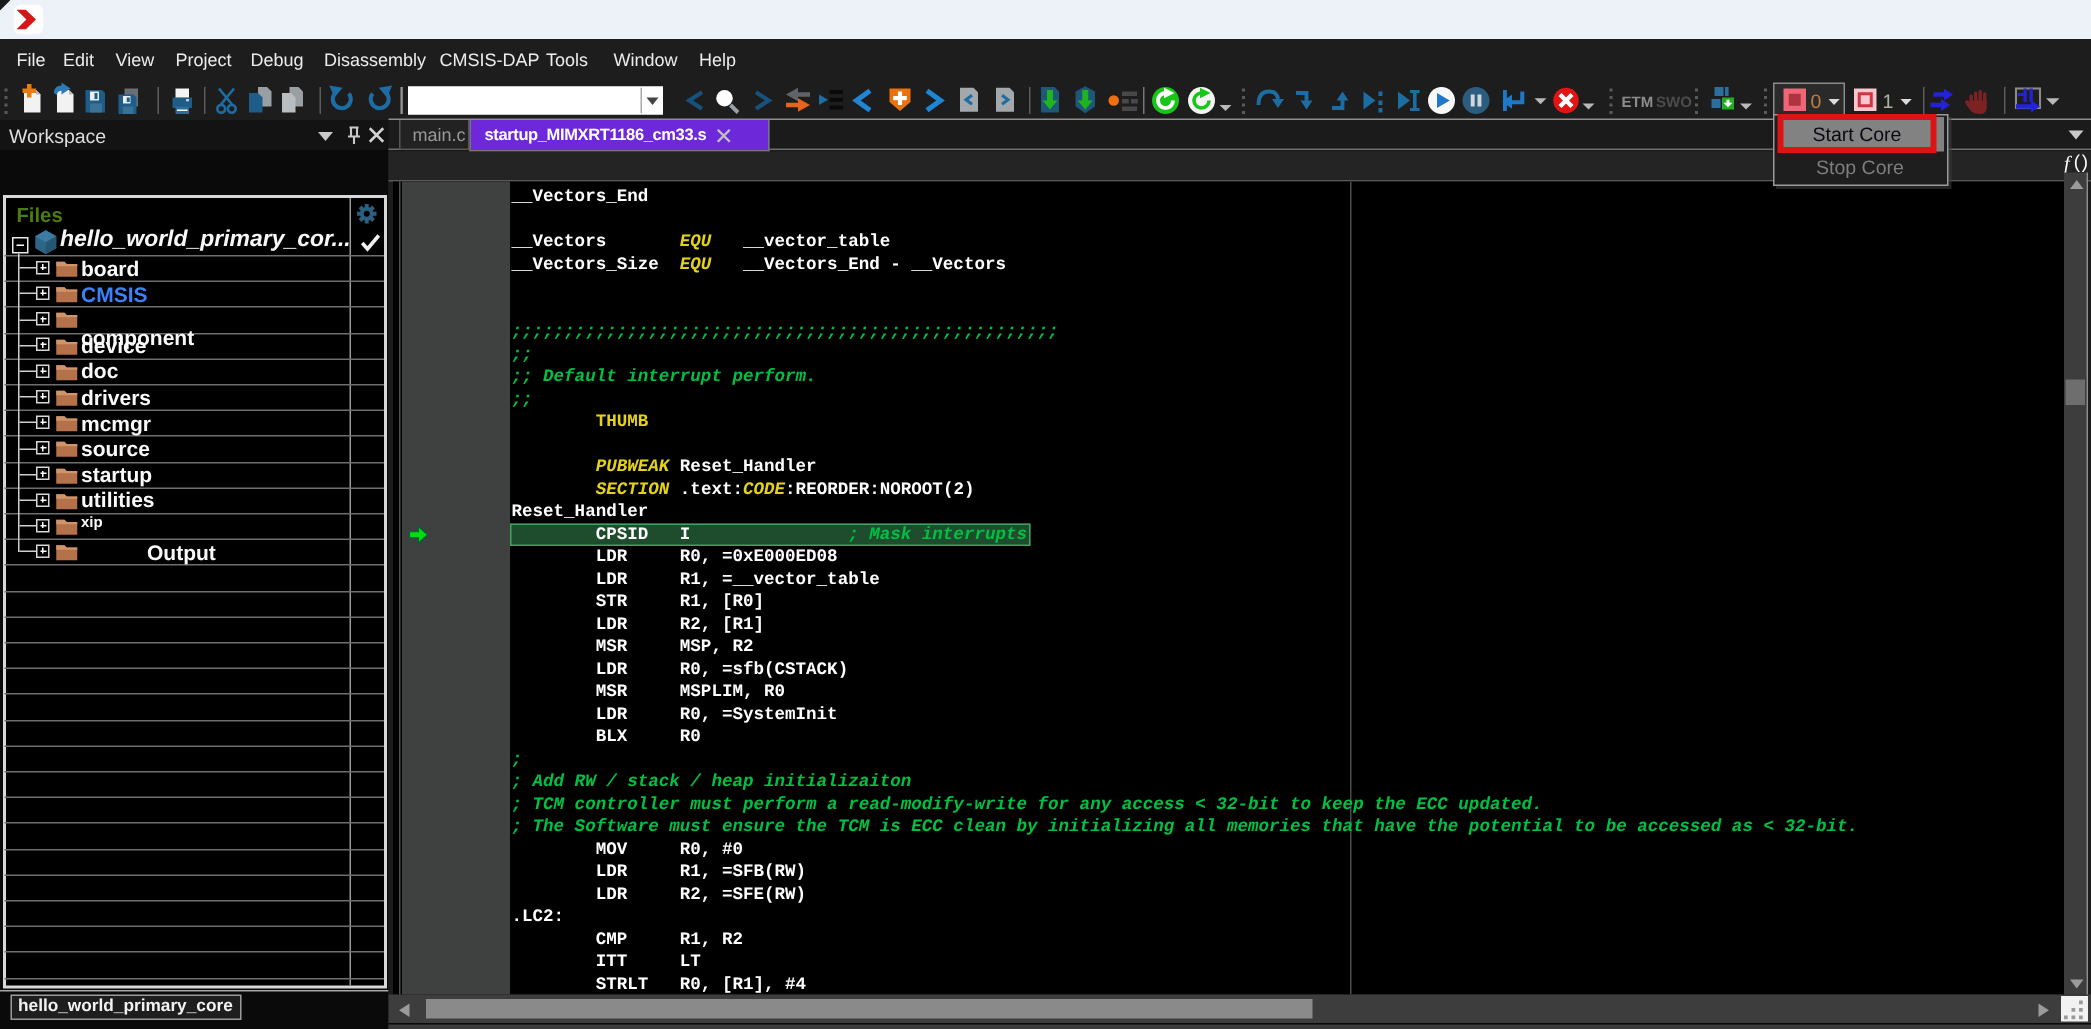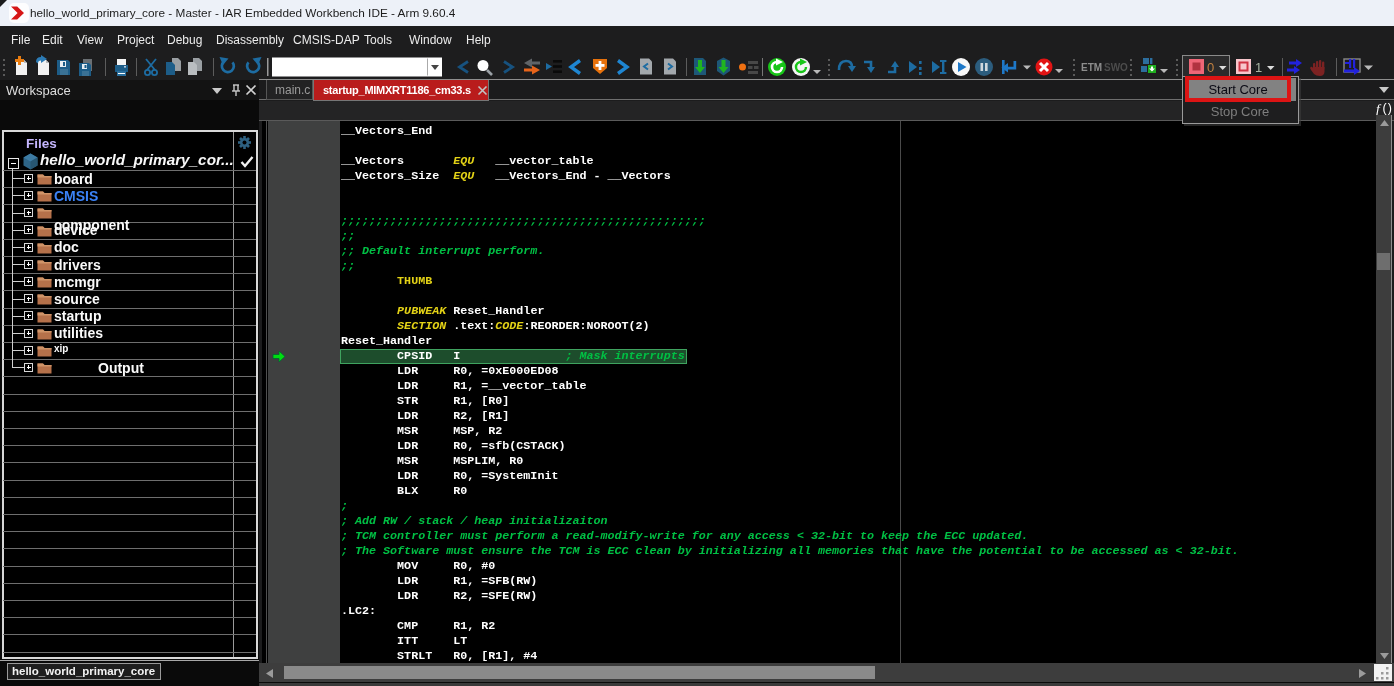--- a/index.html
+++ b/index.html
@@ -9,21 +9,20 @@
   .mono { font-family:"Liberation Mono", monospace; }
 </style>
 </head>
 <body>
 
 <div class="ab" style="left:0;top:0;width:1394px;height:26px;background:#edf1f8;">
   <svg class="ab" style="left:9px;top:3px;" width="20" height="20" viewBox="0 0 20 20">
     <rect x="0" y="0" width="20" height="20" rx="5" fill="#fdfdfe"></rect>
     <path d="M2 3.5 L8.2 3.5 L15 10 L8.2 16.5 L2 16.5 L8.6 10 Z" fill="#d61616"></path>
   </svg>
-  <div class="ab" style="left:30px;top:6px;font-size:11.8px;color:#1c1c1c;">hello_world_primary_core - Master - IAR Embedded Workbench IDE - Arm 9.60.4</div>
   <div class="ab" style="left:0;top:0;width:7px;height:7px;background:#1b1b1c;clip-path:polygon(0 0,100% 0,0 100%);"></div>
 </div>
 
 <div class="ab" style="left:0;top:26px;width:1394px;height:28px;background:#1d1d1e;color:#ececec;font-size:12px;">
   <span class="ab" style="left:11px;top:7px;">File</span>
   <span class="ab" style="left:42px;top:7px;">Edit</span>
   <span class="ab" style="left:77px;top:7px;">View</span>
   <span class="ab" style="left:117px;top:7px;">Project</span>
   <span class="ab" style="left:167px;top:7px;">Debug</span>
   <span class="ab" style="left:216px;top:7px;">Disassembly</span>
@@ -294,21 +293,21 @@
       </g>
     </svg>
     <svg class="ab" style="left:245px;top:4px;" width="12" height="12">
         <path d="M1.5 1.5 L10.5 10.5 M10.5 1.5 L1.5 10.5" stroke="#d2d2d2" stroke-width="1.7"></path>
       </svg>
   </div>
 
 
   <div class="ab" style="left:2px;top:50px;width:256px;height:529px;border:2px solid #d8d8d8;background:#000;"></div>
   <div class="ab" style="left:233px;top:52px;width:1px;height:525px;background:#9a9a9a;"></div>
-  <span class="ab" style="left:11px;top:56px;font-size:13.5px;font-weight:bold;color:#c4b5fd;margin-left:15px;">Files</span>
+  <span class="ab" style="left:11px;top:56px;font-size:13.5px;font-weight:bold;color:#4d7c0f;">Files</span>
   <svg class="ab" style="left:237px;top:55px;" width="15" height="15" viewBox="0 0 15 15">
     <g fill="#2d6080">
       <circle cx="7.5" cy="7.5" r="4.6"></circle>
       <g stroke="#2d6080" stroke-width="2.6">
         <path d="M7.5 1 L7.5 14"></path>
           <path d="M1 7.5 L14 7.5"></path>
           <path d="M3 3 L12 12"></path>
           <path d="M12 3 L3 12"></path>
       </g>
     </g>
@@ -485,21 +484,21 @@
   </div>
 </div>
 
 <div class="ab" style="left:259px;top:80px;width:1135px;height:606px;background:#1c1c1d;" id="editor">
 
   <div class="ab" style="left:0;top:-1px;width:1135px;height:1px;background:#8e8e8e;"></div>
   <div class="ab" style="left:0;top:0;width:1135px;height:20px;background:#1b1b1c;border-bottom:1px solid #6e6e6e;"></div>
   <div class="ab" style="left:7px;top:0;width:47px;height:20px;background:#222223;border:1px solid #565656;border-top:none;">
     <span class="ab" style="left:8px;top:3px;font-size:12px;color:#9a9a9a;">main.c</span>
   </div>
-  <div class="ab" style="left:54px;top:0;width:176px;height:21px;background:#b91c1c;border:1px solid #767676;border-top:none;">
+  <div class="ab" style="left:54px;top:0;width:200px;height:21px;background:#6d28d9;border:1px solid #767676;border-top:none;">
     <span class="ab" style="left:9px;top:3.5px;font-size:11px;font-weight:bold;color:#ffffff;letter-spacing:-0.25px;">startup_MIMXRT1186_cm33.s</span>
     <svg class="ab" style="left:163px;top:5px;" width="11" height="11">
         <path d="M1.5 1.5 L9.5 9.5 M9.5 1.5 L1.5 9.5" stroke="#c2c2c2" stroke-width="1.6"></path>
       </svg>
   </div>
   <svg class="ab" style="left:1119px;top:6px;" width="12" height="8">
       <path d="M1 1 L11 1 L6 7 Z" fill="#c9c9c9"></path>
     </svg>
 
   <div class="ab" style="left:0;top:21px;width:1135px;height:20px;background:#242425;"></div>

